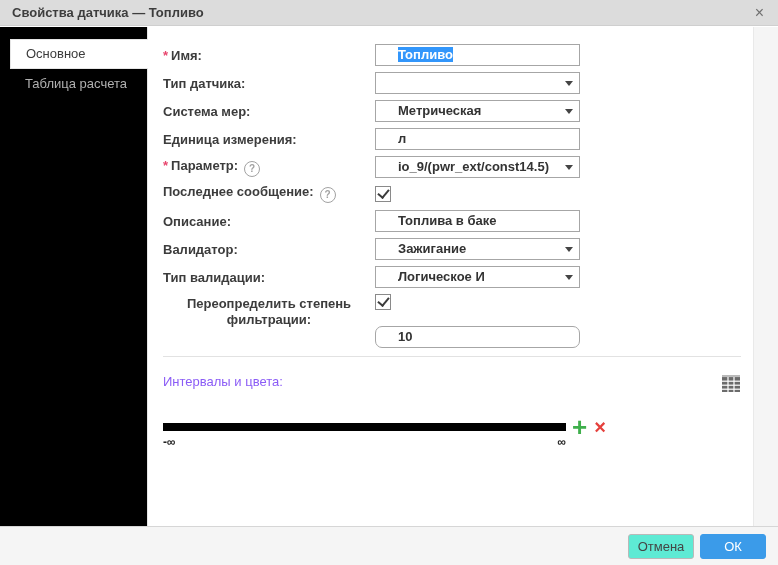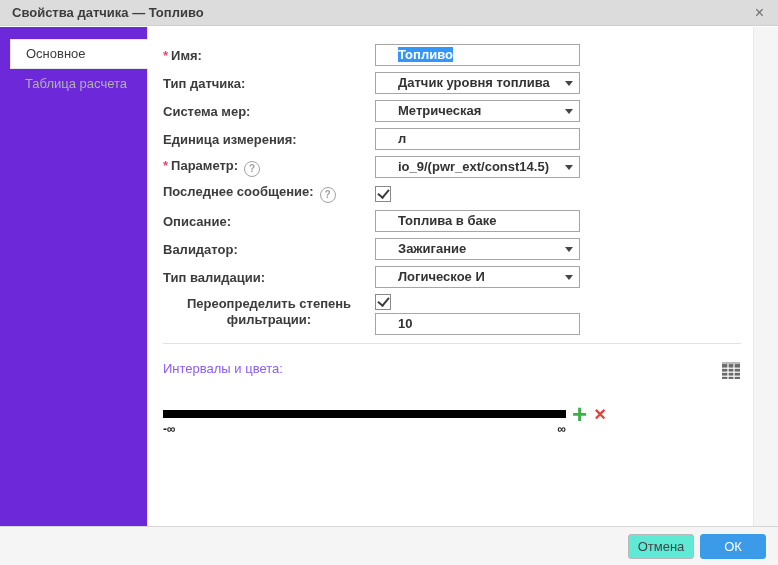--- a/index.html
+++ b/index.html
@@ -23,21 +23,21 @@
   }
   .titlebar .title { font-weight: bold; color: #3d3d3d; }
   .close-btn {
     margin-left: auto; color: #6f6f6f; font-size: 16px; line-height: 16px;
     cursor: pointer; padding: 0 2px; font-weight: normal;
   }
 
   
   .body { position: absolute; top: 27px; bottom: 39px; left: 0; right: 0; display: flex; }
   .sidebar {
-    width: 148px; background: #6d28d9;
+    width: 148px; background: #000000;
     border-right: 1px solid #e5e5e5;
     box-sizing: border-box; padding-top: 12px;
     flex: none;
   }
   .tab {
     height: 30px; line-height: 30px;
     margin-left: 10px; padding-left: 15px;
     color: #b1b1b1; cursor: pointer;
     position: relative; z-index: 2;
   }
@@ -68,21 +68,21 @@
     align-items: center; justify-content: center;
     margin-left: 6px; vertical-align: -2px; cursor: pointer;
   }
   .textbox, .selectbox {
     width: 205px; height: 22px; box-sizing: border-box;
     border: 1px solid #a6a6a6; background: #fff;
     line-height: 20px; padding: 0 22px;
     color: #333; position: relative;
     white-space: nowrap; overflow: hidden;
   }
-  .textbox.narrow-row { margin-top: 2px; }
+  .textbox.narrow-row { margin-top: 15px; border-radius: 7px; }
   .sel-text { background: #3296fb; color: #fff; }
   .selectbox { cursor: pointer; padding-right: 18px; }
   .arrow {
     position: absolute; right: 6px; top: 8px;
     width: 0; height: 0;
     border-left: 4px solid transparent;
     border-right: 4px solid transparent;
     border-top: 5px solid #444;
   }
   .checkbox {
@@ -159,21 +159,21 @@
 
     <div class="content">
 
       <div class="row">
         <div class="lbl"><span class="req">*</span><span>Имя:</span></div>
         <div class="textbox"><span class="sel-text">Топливо</span></div>
       </div>
 
       <div class="row">
         <div class="lbl">Тип датчика:</div>
-        <div class="selectbox"><span>Датчик уровня топлива</span><span class="arrow"></span></div>
+        <div class="selectbox"><span class="arrow"></span></div>
       </div>
 
       <div class="row">
         <div class="lbl">Система мер:</div>
         <div class="selectbox"><span>Метрическая</span><span class="arrow"></span></div>
       </div>
 
       <div class="row">
         <div class="lbl">Единица измерения:</div>
         <div class="textbox"><span>л</span></div>

